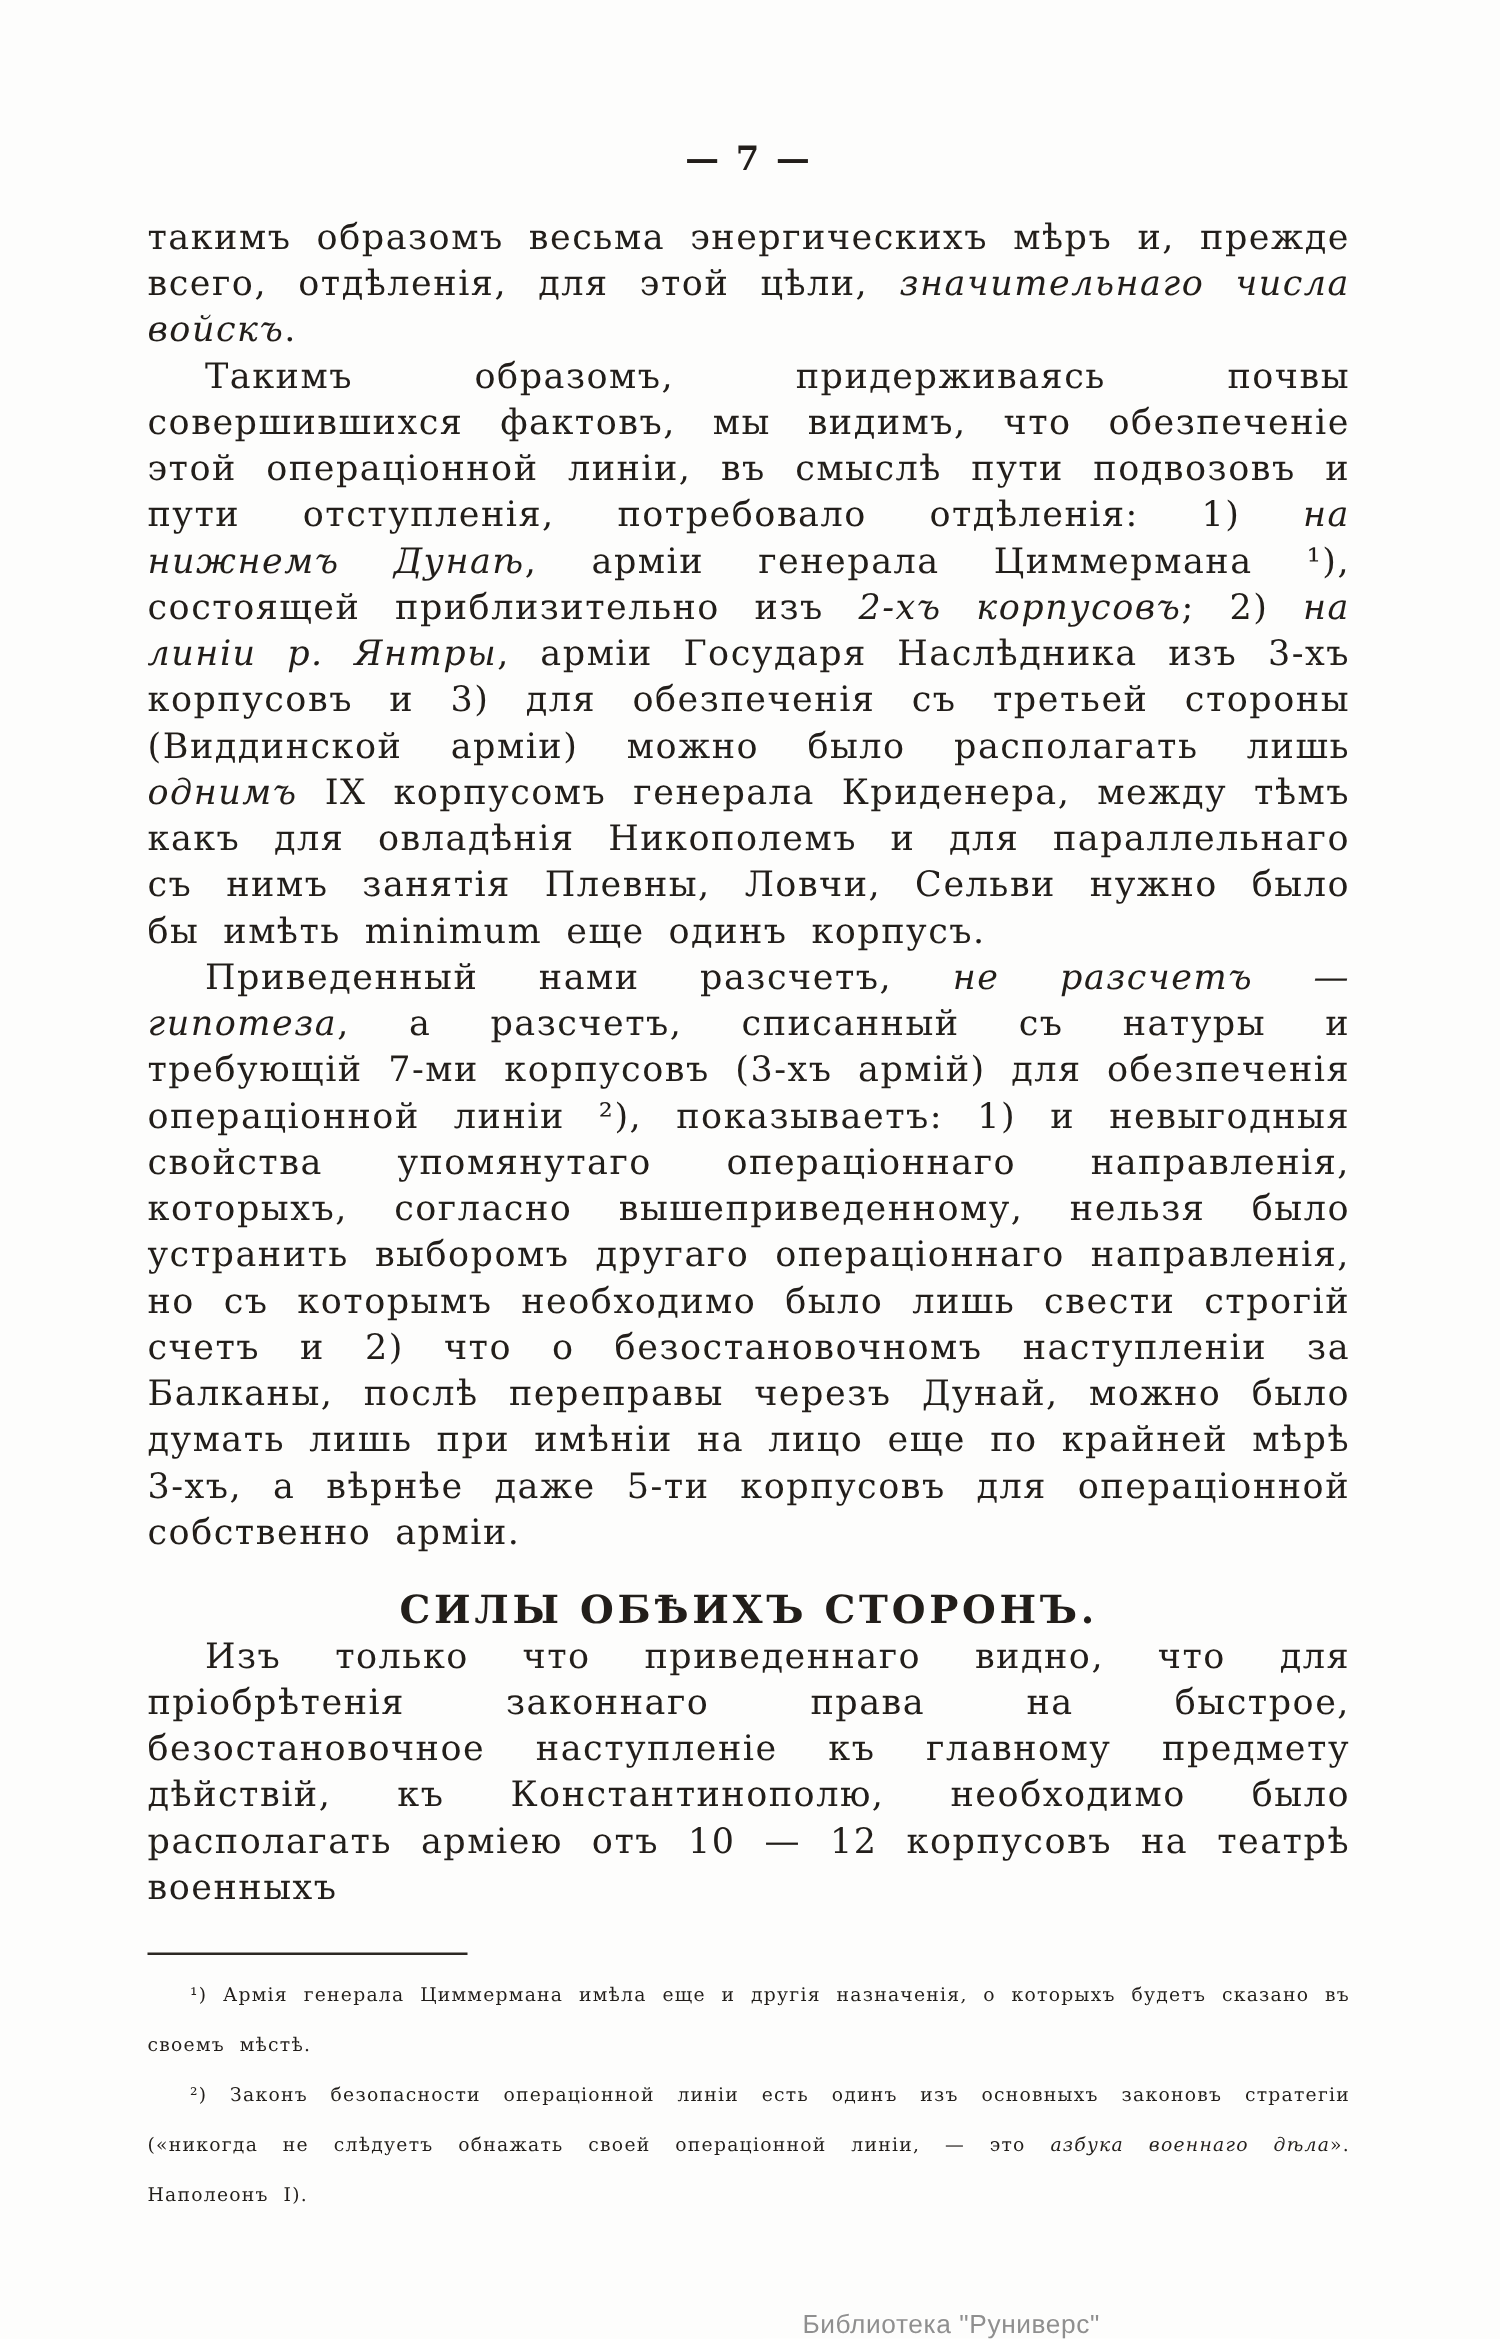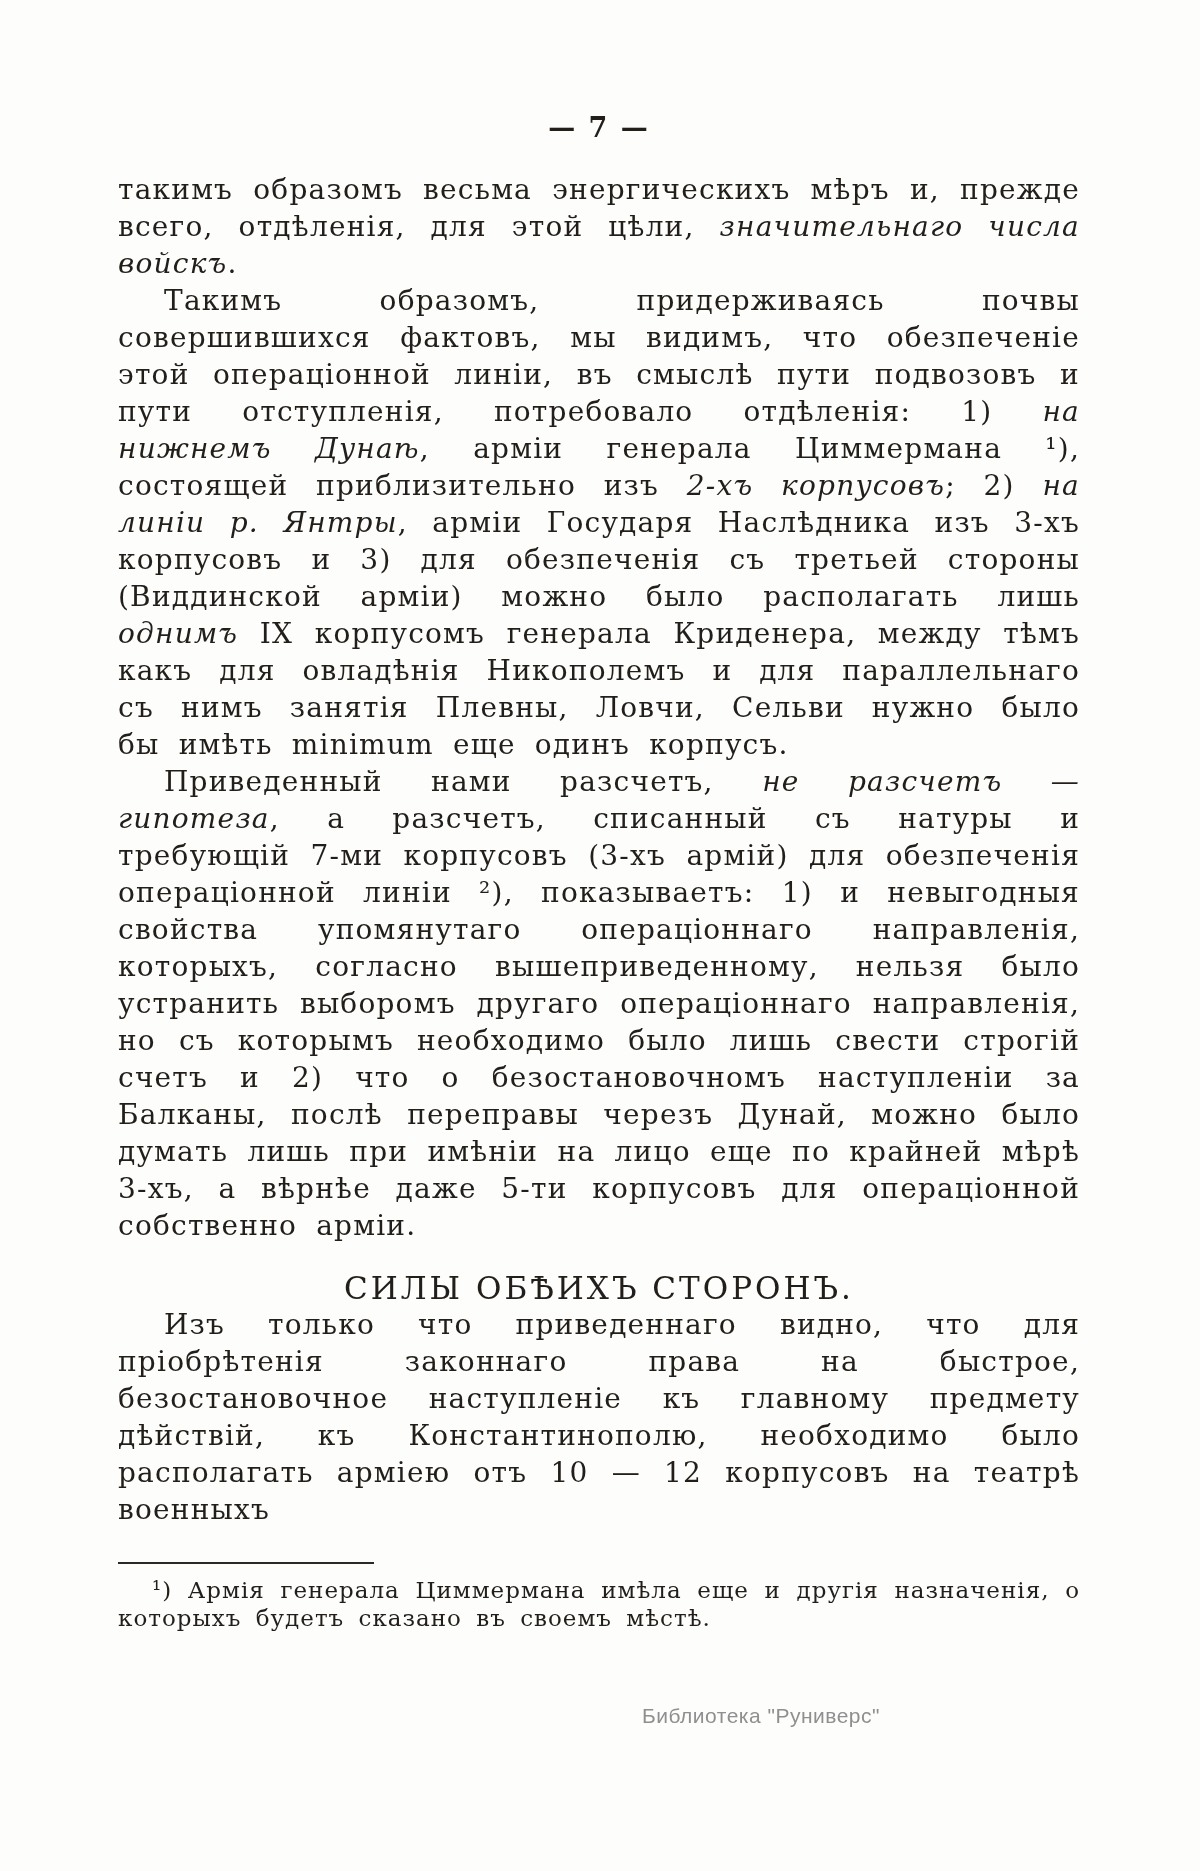--- a/index.html
+++ b/index.html
@@ -44,36 +44,36 @@
     margin: 56px 0 0 0;
     text-align: center;
     font-size: 44px;
     font-weight: bold;
     letter-spacing: 2px;
   }
   .section-title {
     margin: 26px 0 0 0;
     text-align: center;
     font-size: 31px;
-    font-weight: normal;
+    font-weight: bold;
     letter-spacing: 3px;
   }
   .after-heading { margin-top: 42px; }
   .footnote-rule {
     margin: 34px 0 0 0;
     width: 256px;
     height: 0;
     border: none;
     border-top: 2px solid #2c2823;
   }
   .footnotes { margin-top: 12px; }
   p.footnote {
     margin: 0;
-    font-size: 23px;
-    line-height: 28px;
+    font-size: 15px;
+    line-height: 40px;
     text-align: justify;
     text-indent: 34px;
     letter-spacing: 1px;
     word-spacing: 6px;
   }
   .watermark {
     margin-top: 72px;
     text-align: right;
     padding-right: 200px;
     font-family: "Liberation Sans", "DejaVu Sans", sans-serif;
@@ -98,18 +98,19 @@
 
 
     <div class="section-title">СИЛЫ ОБѢИХЪ СТОРОНЪ.</div>
 
     <p class="body after-heading"><span>Изъ только что приведеннаго видно, что для пріобрѣтенія законнаго права на быстрое, безостановочное наступленіе къ главному предмету дѣйствій, къ Константинополю, необходимо было располагать арміею отъ 10 — 12 корпусовъ на театрѣ военныхъ</span></p>
 
     <hr class="footnote-rule">
 
     <div class="footnotes">
       <p class="footnote"><span>¹) Армія генерала Циммермана имѣла еще и другія назначенія, о которыхъ будетъ сказано въ своемъ мѣстѣ.</span></p>
+      <p class="footnote"><span>²) Законъ безопасности операціонной линіи есть одинъ изъ основныхъ законовъ стратегіи («никогда не слѣдуетъ обнажать своей операціонной линіи, — это </span><span class="it">азбука военнаго дѣла</span><span>». Наполеонъ I).</span></p>
     </div>
 
     <div class="watermark">Библиотека "Руниверс"</div>
 
   </div>
 </div>
 
 </body></html>

